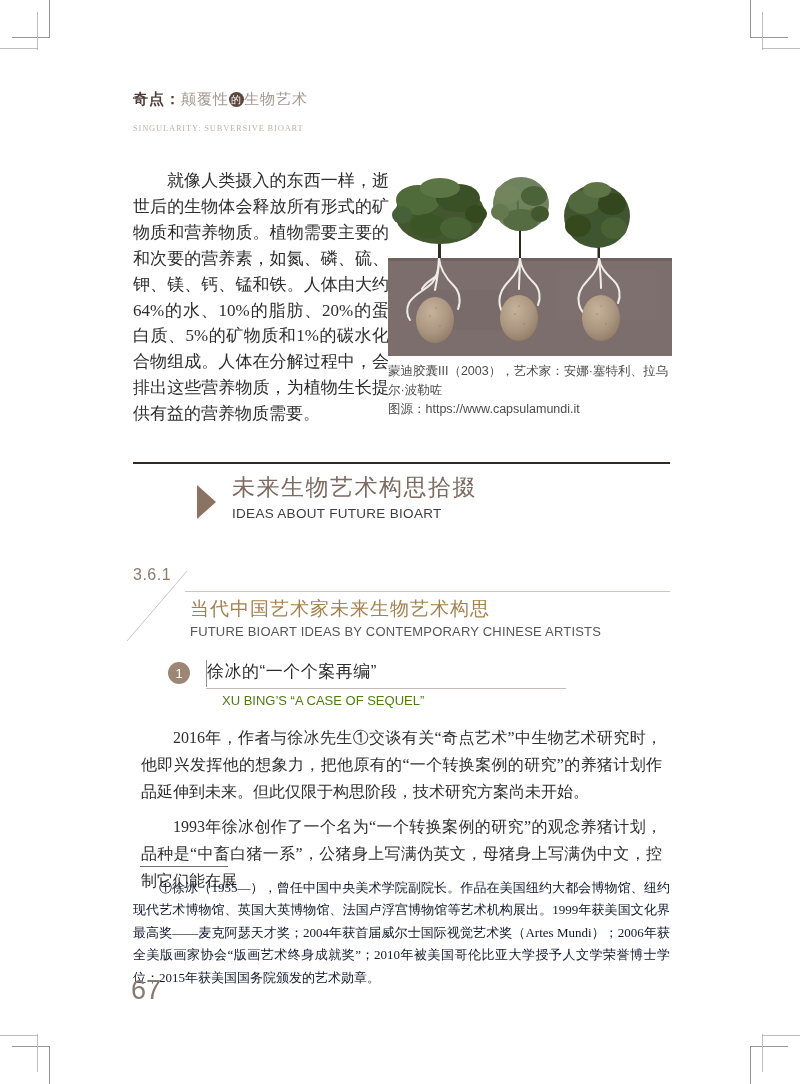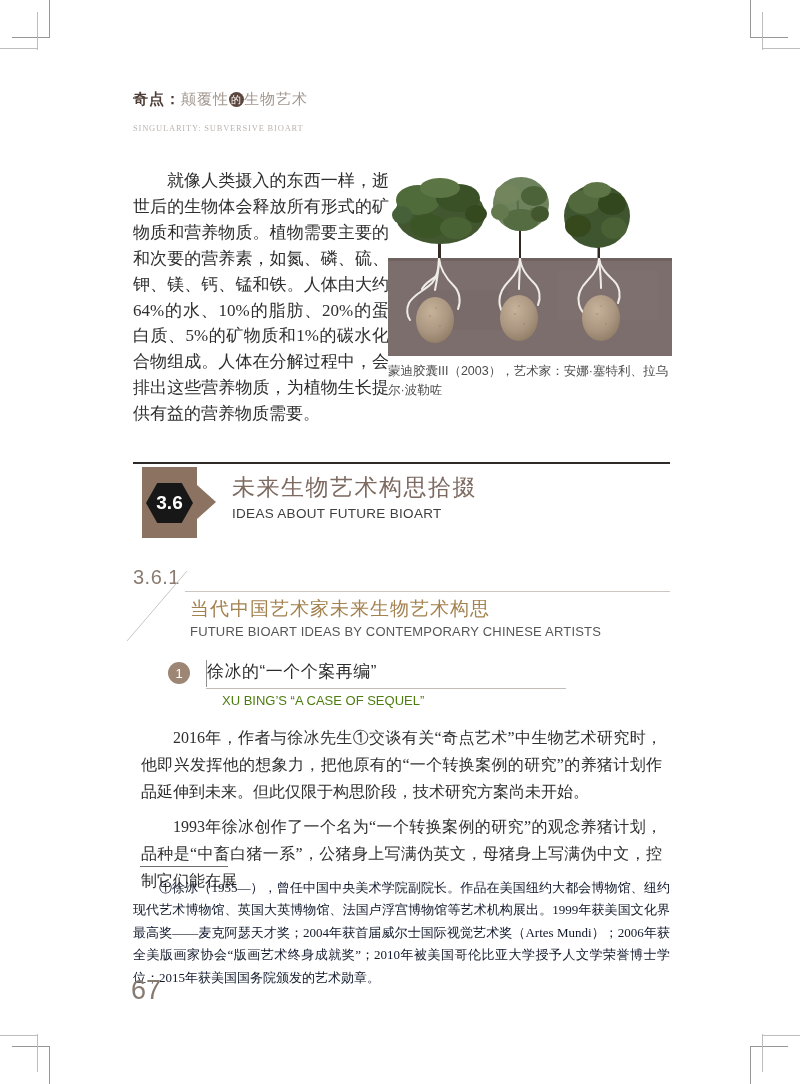--- a/index.html
+++ b/index.html
@@ -26,21 +26,21 @@
   .section-badge{position:absolute;left:9px;top:3px;width:55px;height:71px;background:#8b7261;}
   .section-hex{position:absolute;left:4px;top:16px;width:47px;height:40px;background:#171717;
                clip-path:polygon(24% 0,76% 0,100% 50%,76% 100%,24% 100%,0 50%);
                color:#fff;font-size:19px;font-weight:bold;display:flex;align-items:center;justify-content:center;}
   .section-arrow{position:absolute;left:64px;top:21px;width:0;height:0;
                  border-left:19px solid #8b7261;border-top:17px solid transparent;border-bottom:17px solid transparent;}
   .section-title-zh{position:absolute;left:99px;top:8px;font-size:23px;color:#7d6b62;letter-spacing:1.5px;white-space:nowrap;}
   .section-title-en{position:absolute;left:99px;top:42px;font-size:13.5px;color:#3e3e3e;letter-spacing:0.3px;white-space:nowrap;}
   
   .subsection{left:133px;top:563px;width:537px;height:82px;}
-  .subsec-num{position:absolute;left:0;top:3px;font-size:20px;color:#8b7b71;letter-spacing:0.5px;}
+  .subsec-num{position:absolute;left:0;top:3px;font-size:16px;color:#8b7b71;letter-spacing:0.5px;}
   .subsec-hline{position:absolute;left:52px;top:28px;right:0;height:1px;background:#cbc6c2;}
   .subsec-zh{position:absolute;left:57px;top:33px;font-size:19px;color:#a3824f;letter-spacing:1px;white-space:nowrap;}
   .subsec-en{position:absolute;left:57px;top:61px;font-size:13px;color:#565656;letter-spacing:0.2px;white-space:nowrap;}
   
   .item-head{left:133px;top:655px;width:537px;height:56px;}
   .item-badge{position:absolute;left:35px;top:7px;width:22px;height:22px;border-radius:50%;background:#9d8674;
               color:#fff;font-size:13px;display:flex;align-items:center;justify-content:center;}
   .item-vrule{position:absolute;left:73px;top:5px;width:1px;height:27px;background:#8f8f8f;}
   .item-hrule{position:absolute;left:73px;top:33px;width:360px;height:1px;background:#c2bdb9;}
   .item-zh{position:absolute;left:74px;top:5px;font-size:17px;color:#2d2d2d;letter-spacing:0.5px;white-space:nowrap;}
@@ -158,26 +158,24 @@
       <ellipse cx="196" cy="32" rx="16" ry="12" fill="#51693c"></ellipse>
       <ellipse cx="224" cy="34" rx="14" ry="11" fill="#33471f"></ellipse>
       <ellipse cx="209" cy="20" rx="14" ry="8" fill="#5d7546"></ellipse>
       <ellipse cx="190" cy="56" rx="13" ry="11" fill="#36491d"></ellipse>
       <ellipse cx="226" cy="58" rx="13" ry="11" fill="#4a6135"></ellipse>
     </g>
   </svg>
 
   <div class="abs figure-caption">
     <div>蒙迪胶囊III（2003），艺术家：安娜·塞特利、拉乌尔·波勒咗</div>
+    <div>图源：https://www.capsulamundi.it</div>
   </div>
 
   <div class="abs section-band">
-    <div class="section-badge">
-      <div class="section-hex">3.6</div>
-    </div>
     <div class="section-arrow"></div>
     <div class="section-title-zh">未来生物艺术构思拾掇</div>
     <div class="section-title-en">IDEAS ABOUT FUTURE BIOART</div>
   </div>
 
   <div class="abs subsection">
     <div class="subsec-num">3.6.1</div>
     <div class="subsec-hline"></div>
     <svg style="position:absolute;left:-10px;top:2px;" width="70" height="80">
       <line x1="4" y1="76" x2="64" y2="6" stroke="#cbc6c2" stroke-width="1"></line>

